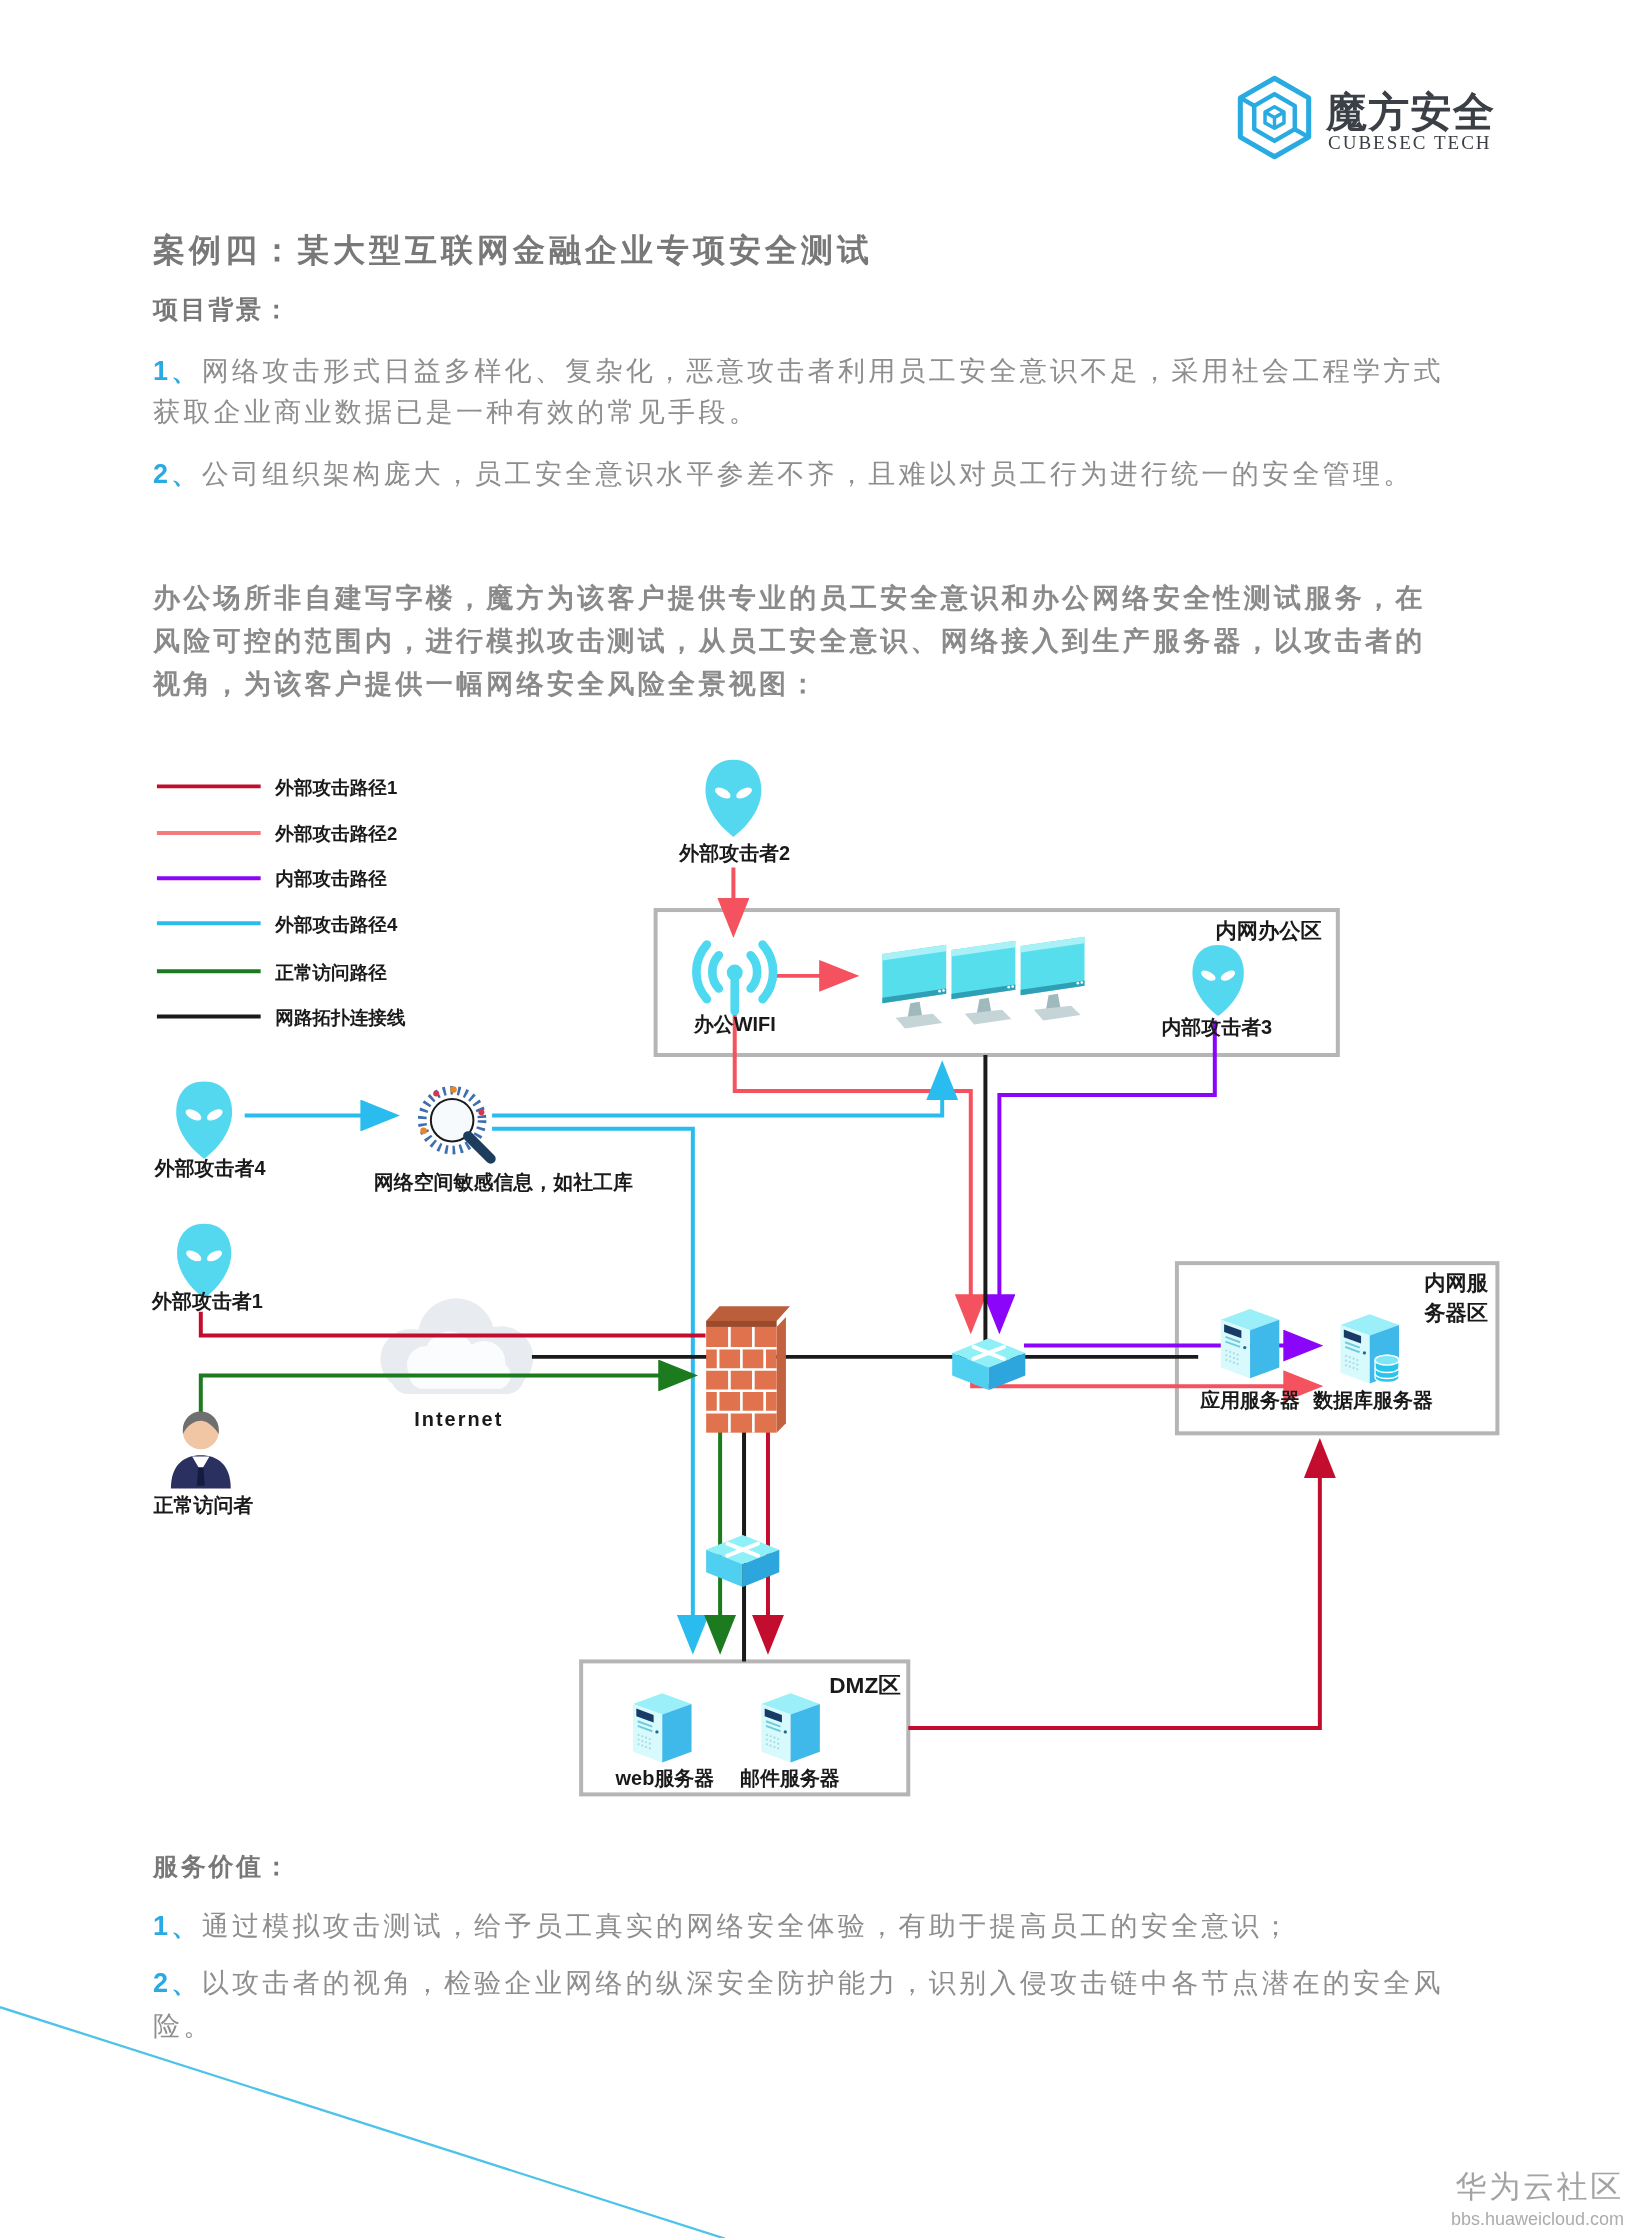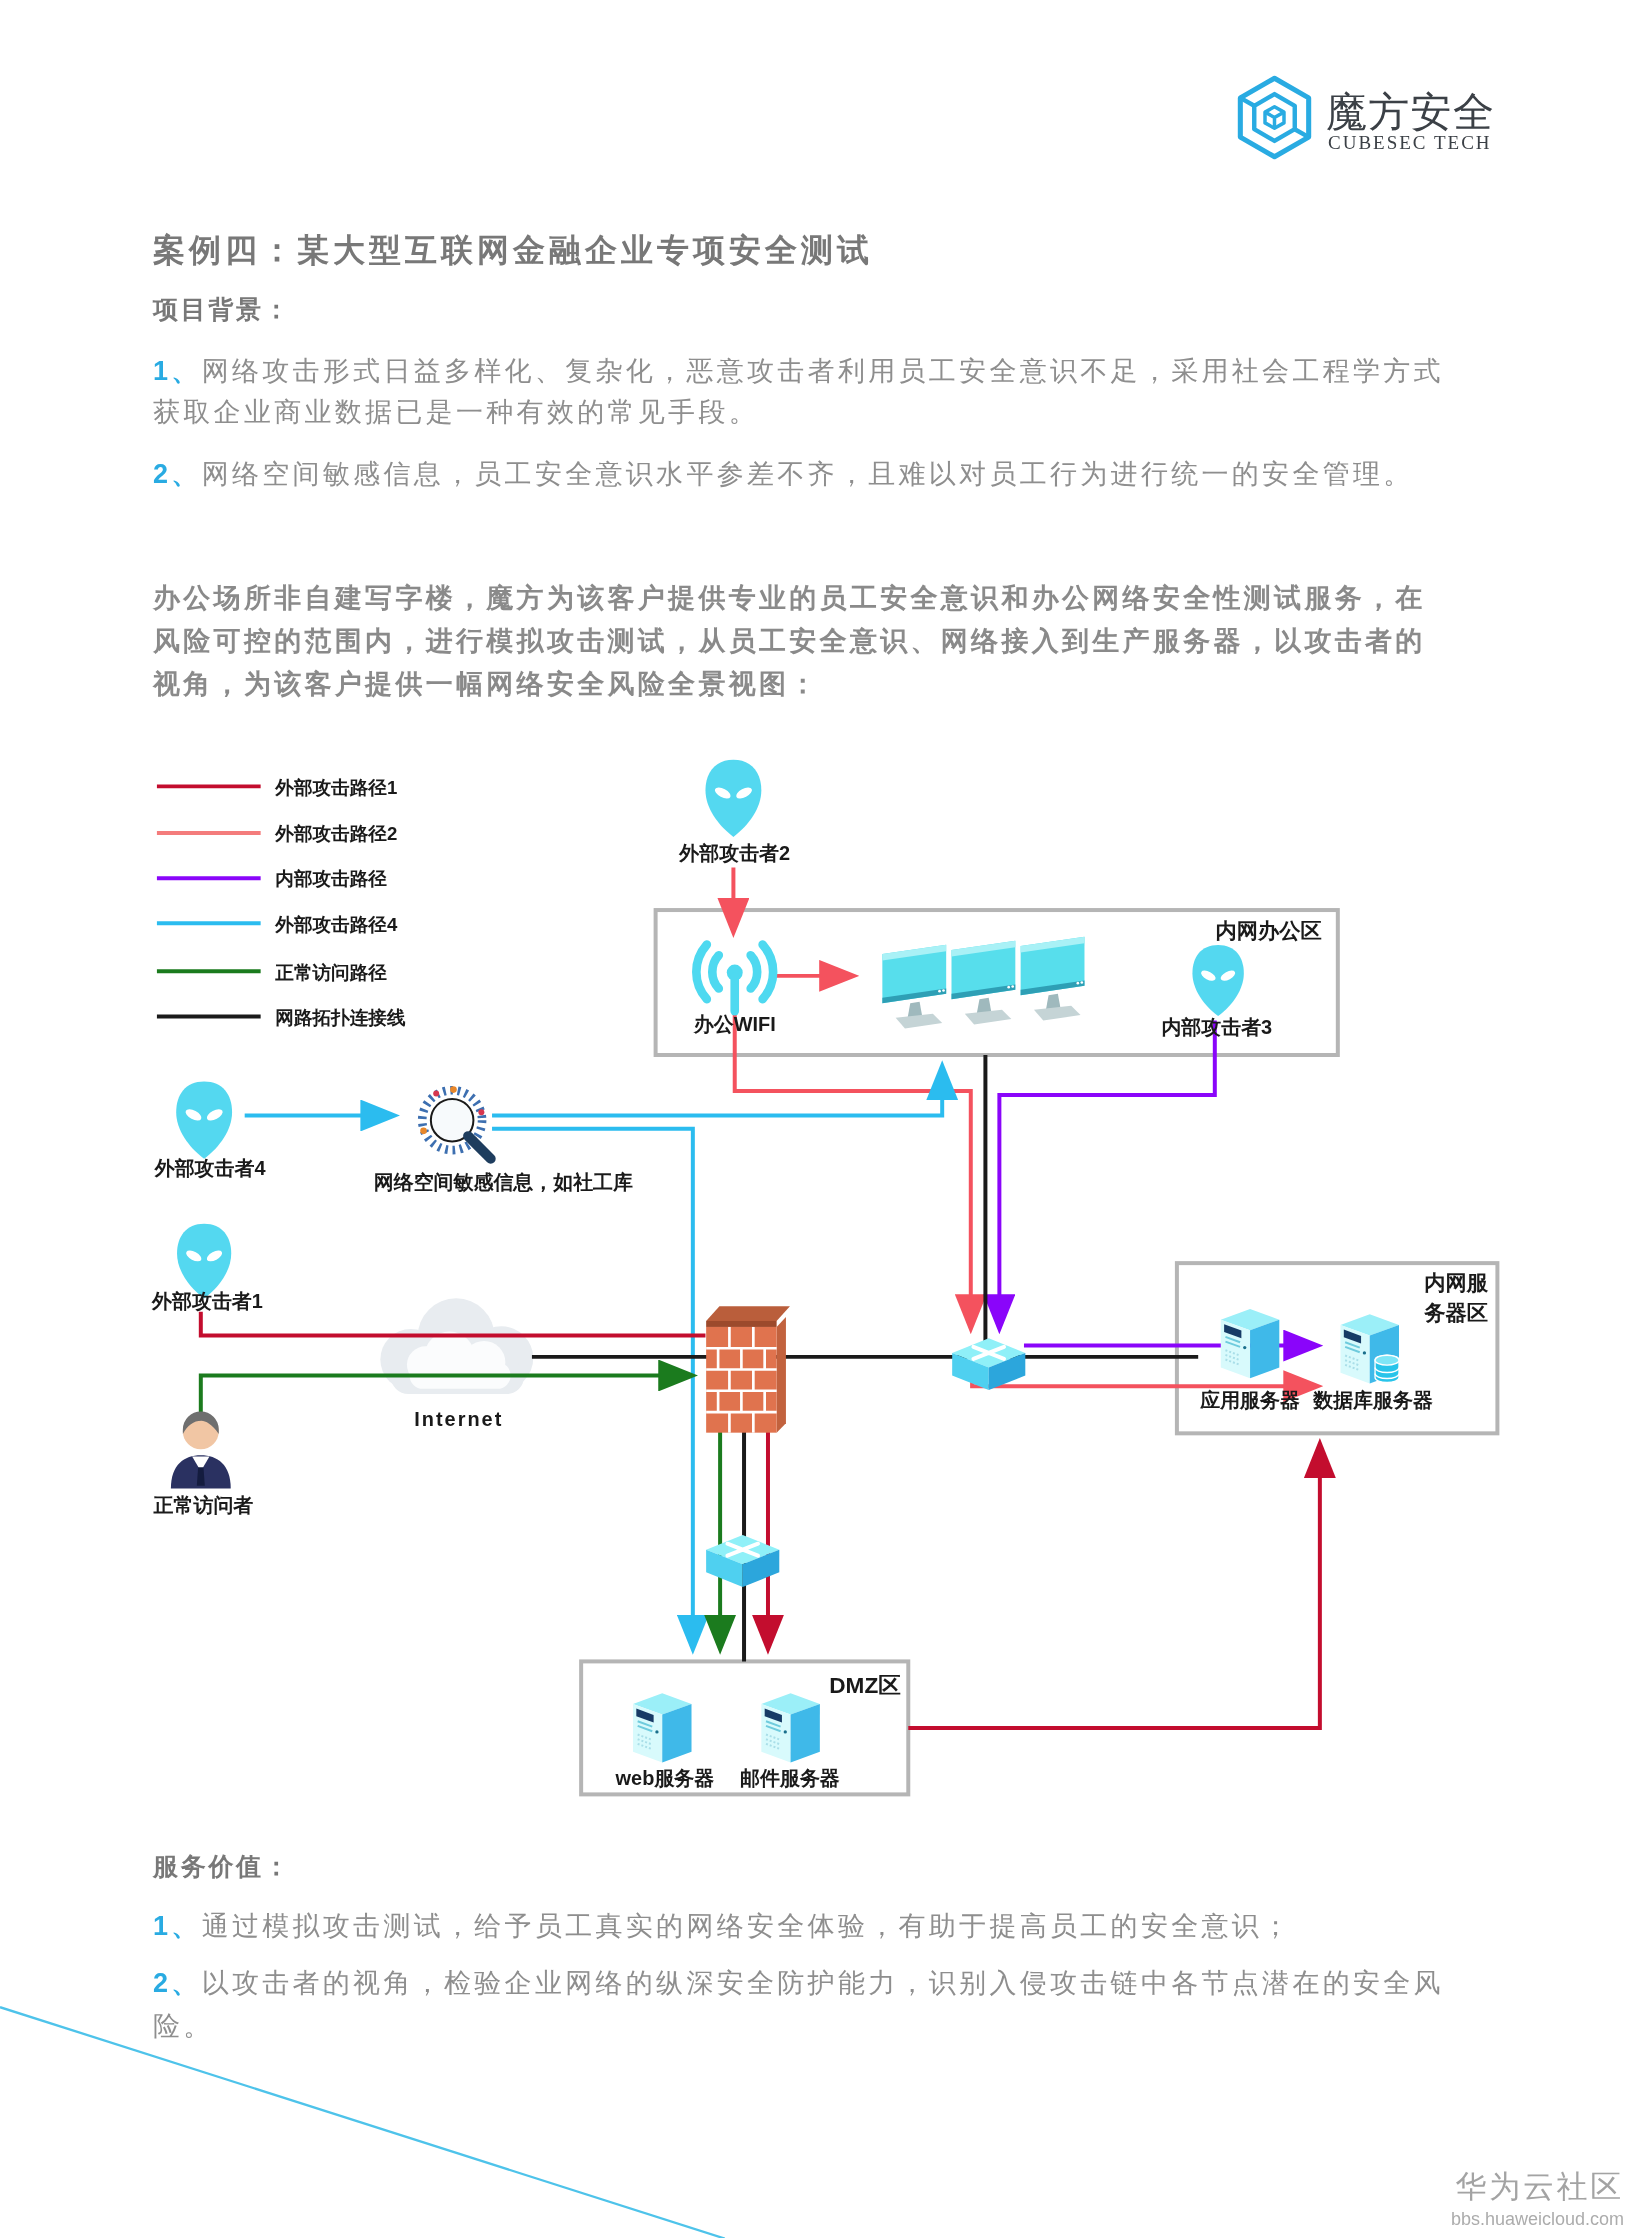--- a/index.html
+++ b/index.html
@@ -1,21 +1,21 @@
 <!DOCTYPE html>
 <html style="font-size:10.6px"><head>
 <meta charset="utf-8">
 <style>
   html,body{margin:0;padding:0;background:#fff;}
   #page{position:relative;width:1649px;height:2239px;background:#ffffff;overflow:hidden;
         font-family:"Liberation Sans",sans-serif;}
   .abs{position:absolute;}
   
   #logo-icon{left:1234px;top:69px;width:81px;height:97px;}
-  #logo-name{left:1326px;top:85px;font-size:41px;font-weight:normal;color:#3B4046;letter-spacing:1.3px;}
+  #logo-name{left:1326px;top:85px;font-size:41px;font-weight:bold;color:#3B4046;letter-spacing:1.3px;}
   #logo-tag{left:1328px;top:132px;font-size:19px;color:#3B4046;letter-spacing:2px;
             font-family:"Liberation Serif",serif;}
   
   .doc-title{left:153px;top:229px;font-size:32px;font-weight:bold;color:#787878;letter-spacing:4px;}
   .heading{left:153px;font-size:25px;font-weight:bold;color:#787878;letter-spacing:2.7px;}
   .item{left:153px;width:1317px;font-size:27px;line-height:41px;color:#8E8E8E;letter-spacing:3.3px;}
   .item .num{color:#29ABE2;font-weight:bold;}
   .cont{display:block;}
   .intro{left:153px;width:1304px;font-size:27px;line-height:43px;font-weight:bold;color:#8A8A8A;letter-spacing:3.3px;}
   .intro span{display:block;}
@@ -262,21 +262,21 @@
 
   <div class="abs doc-title">案例四：某大型互联网金融企业专项安全测试</div>
 
   <div class="abs heading" style="top:293px">项目背景：</div>
 
   <div class="abs item" style="top:351px">
     <span class="num">1、</span><span>网络攻击形式日益多样化、复杂化，恶意攻击者利用员工安全意识不足，采用社会工程学方式</span>
     <span class="cont">获取企业商业数据已是一种有效的常见手段。</span>
   </div>
   <div class="abs item" style="top:454px">
-    <span class="num">2、</span><span>网络空间敏感信息，员工安全意识水平参差不齐，且难以对员工行为进行统一的安全管理。</span>
+    <span class="num">2、</span><span>公司组织架构庞大，员工安全意识水平参差不齐，且难以对员工行为进行统一的安全管理。</span>
   </div>
 
   <div class="abs intro" style="top:577px">
     <span>办公场所非自建写字楼，魔方为该客户提供专业的员工安全意识和办公网络安全性测试服务，在</span>
     <span>风险可控的范围内，进行模拟攻击测试，从员工安全意识、网络接入到生产服务器，以攻击者的</span>
     <span>视角，为该客户提供一幅网络安全风险全景视图：</span>
   </div>
 
   <div class="abs heading" style="top:1850px">服务价值：</div>
 

